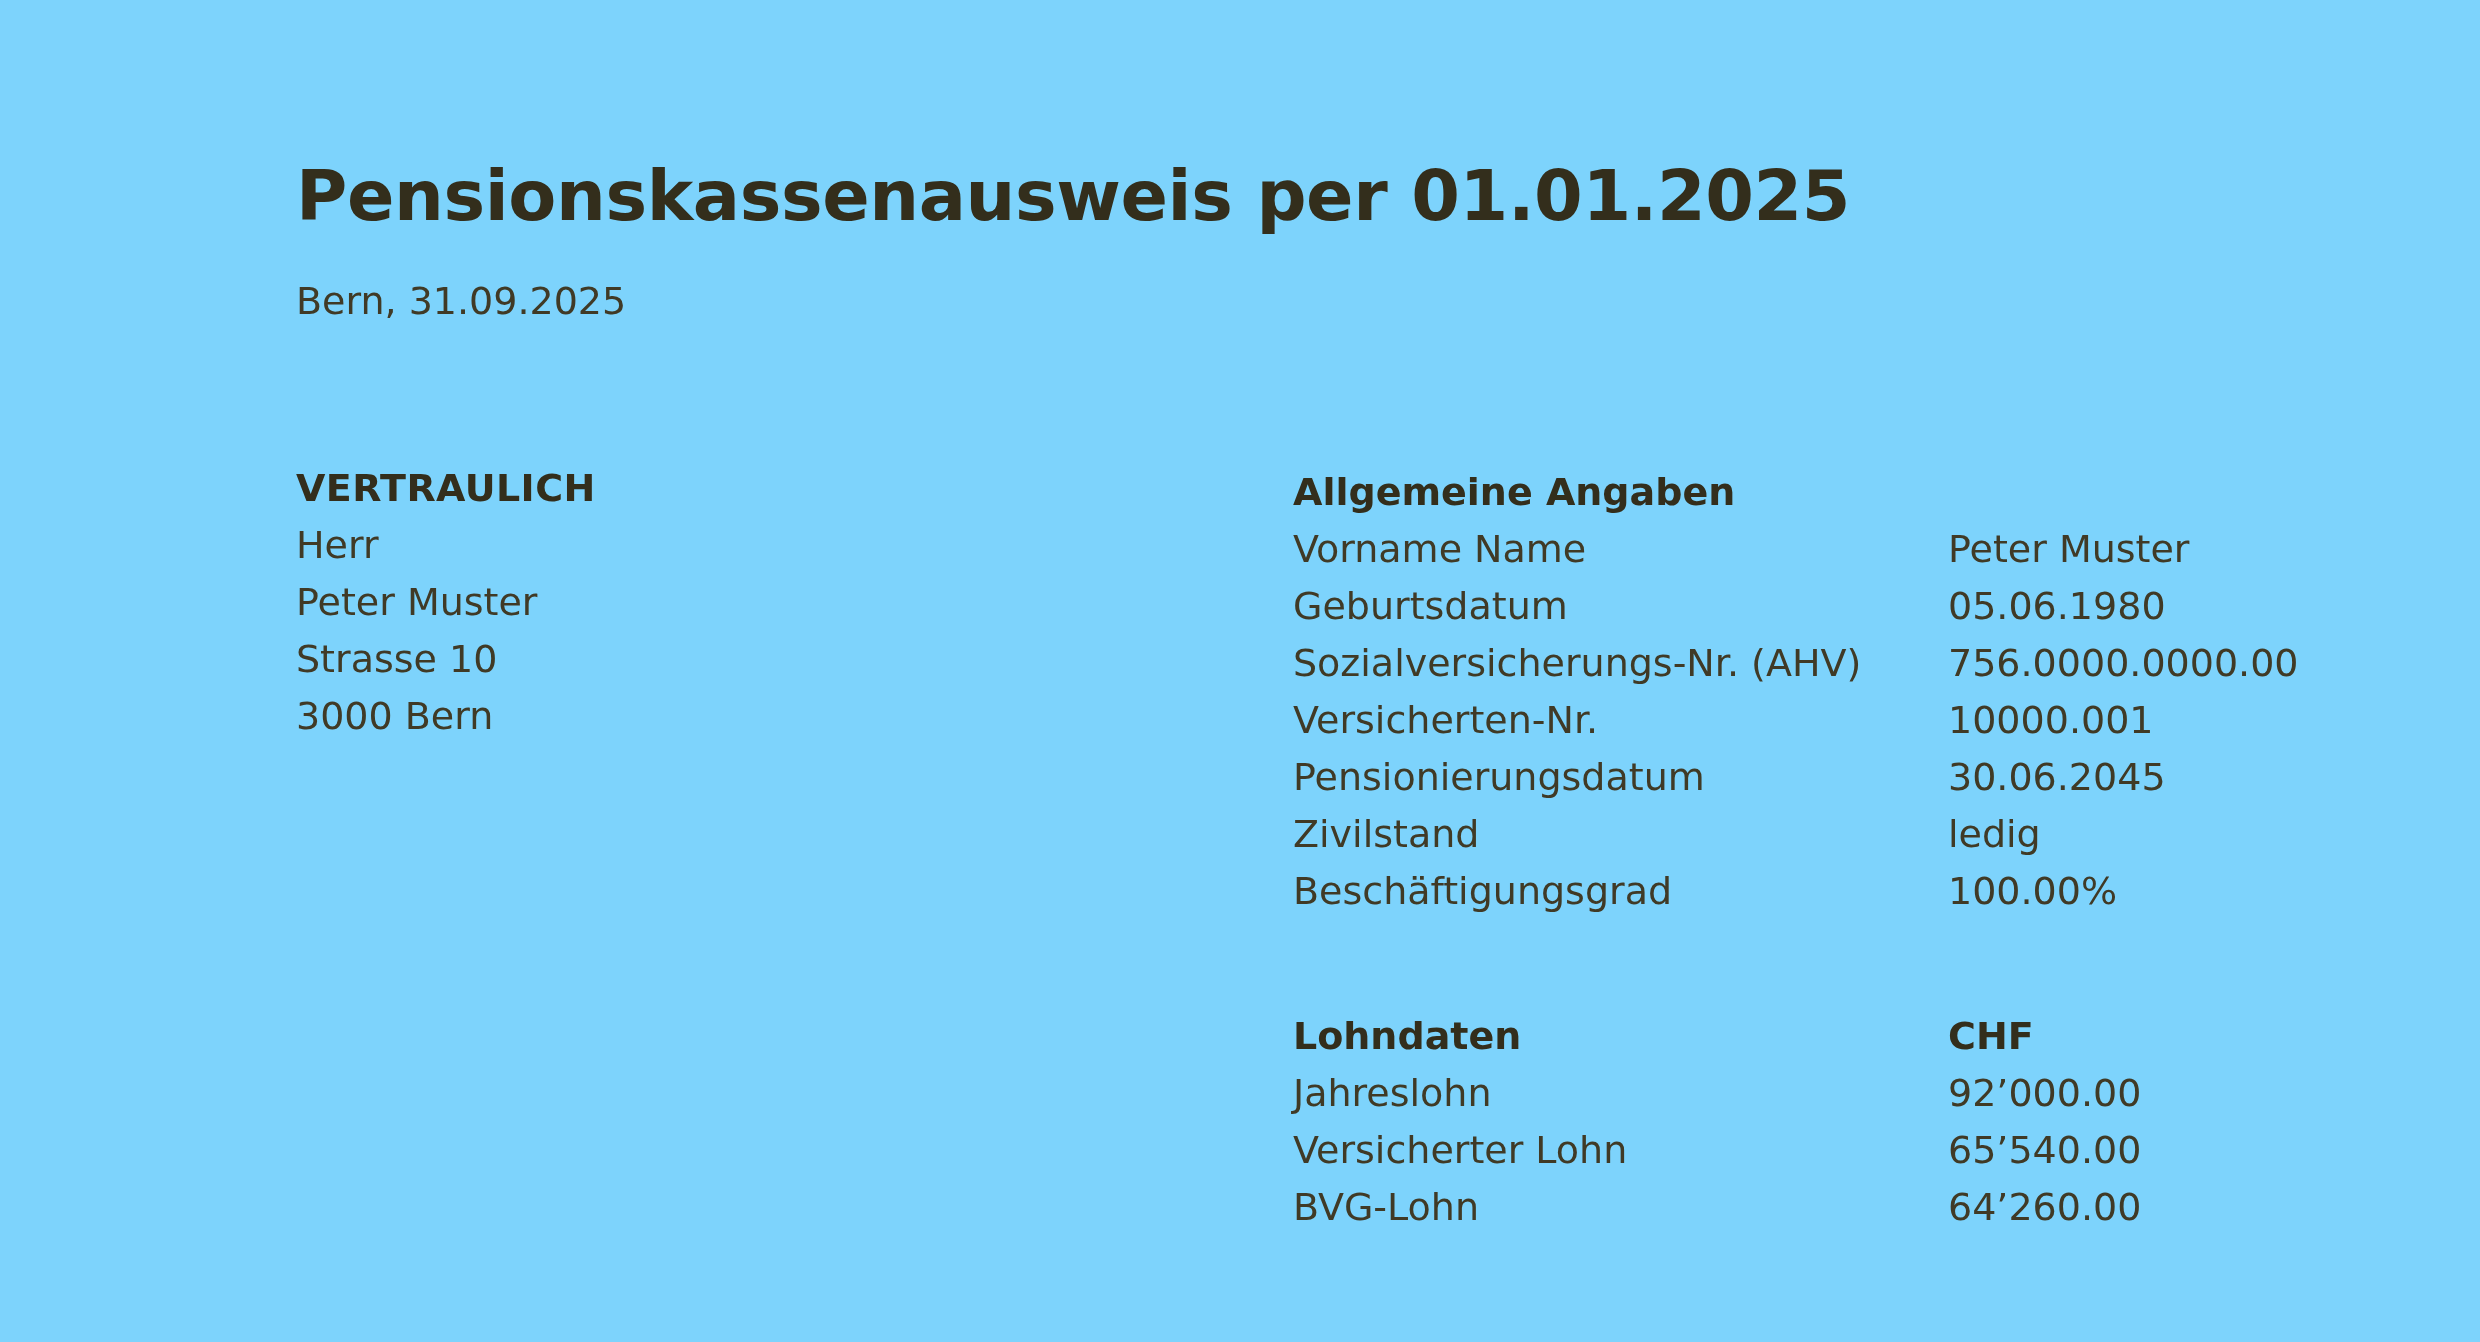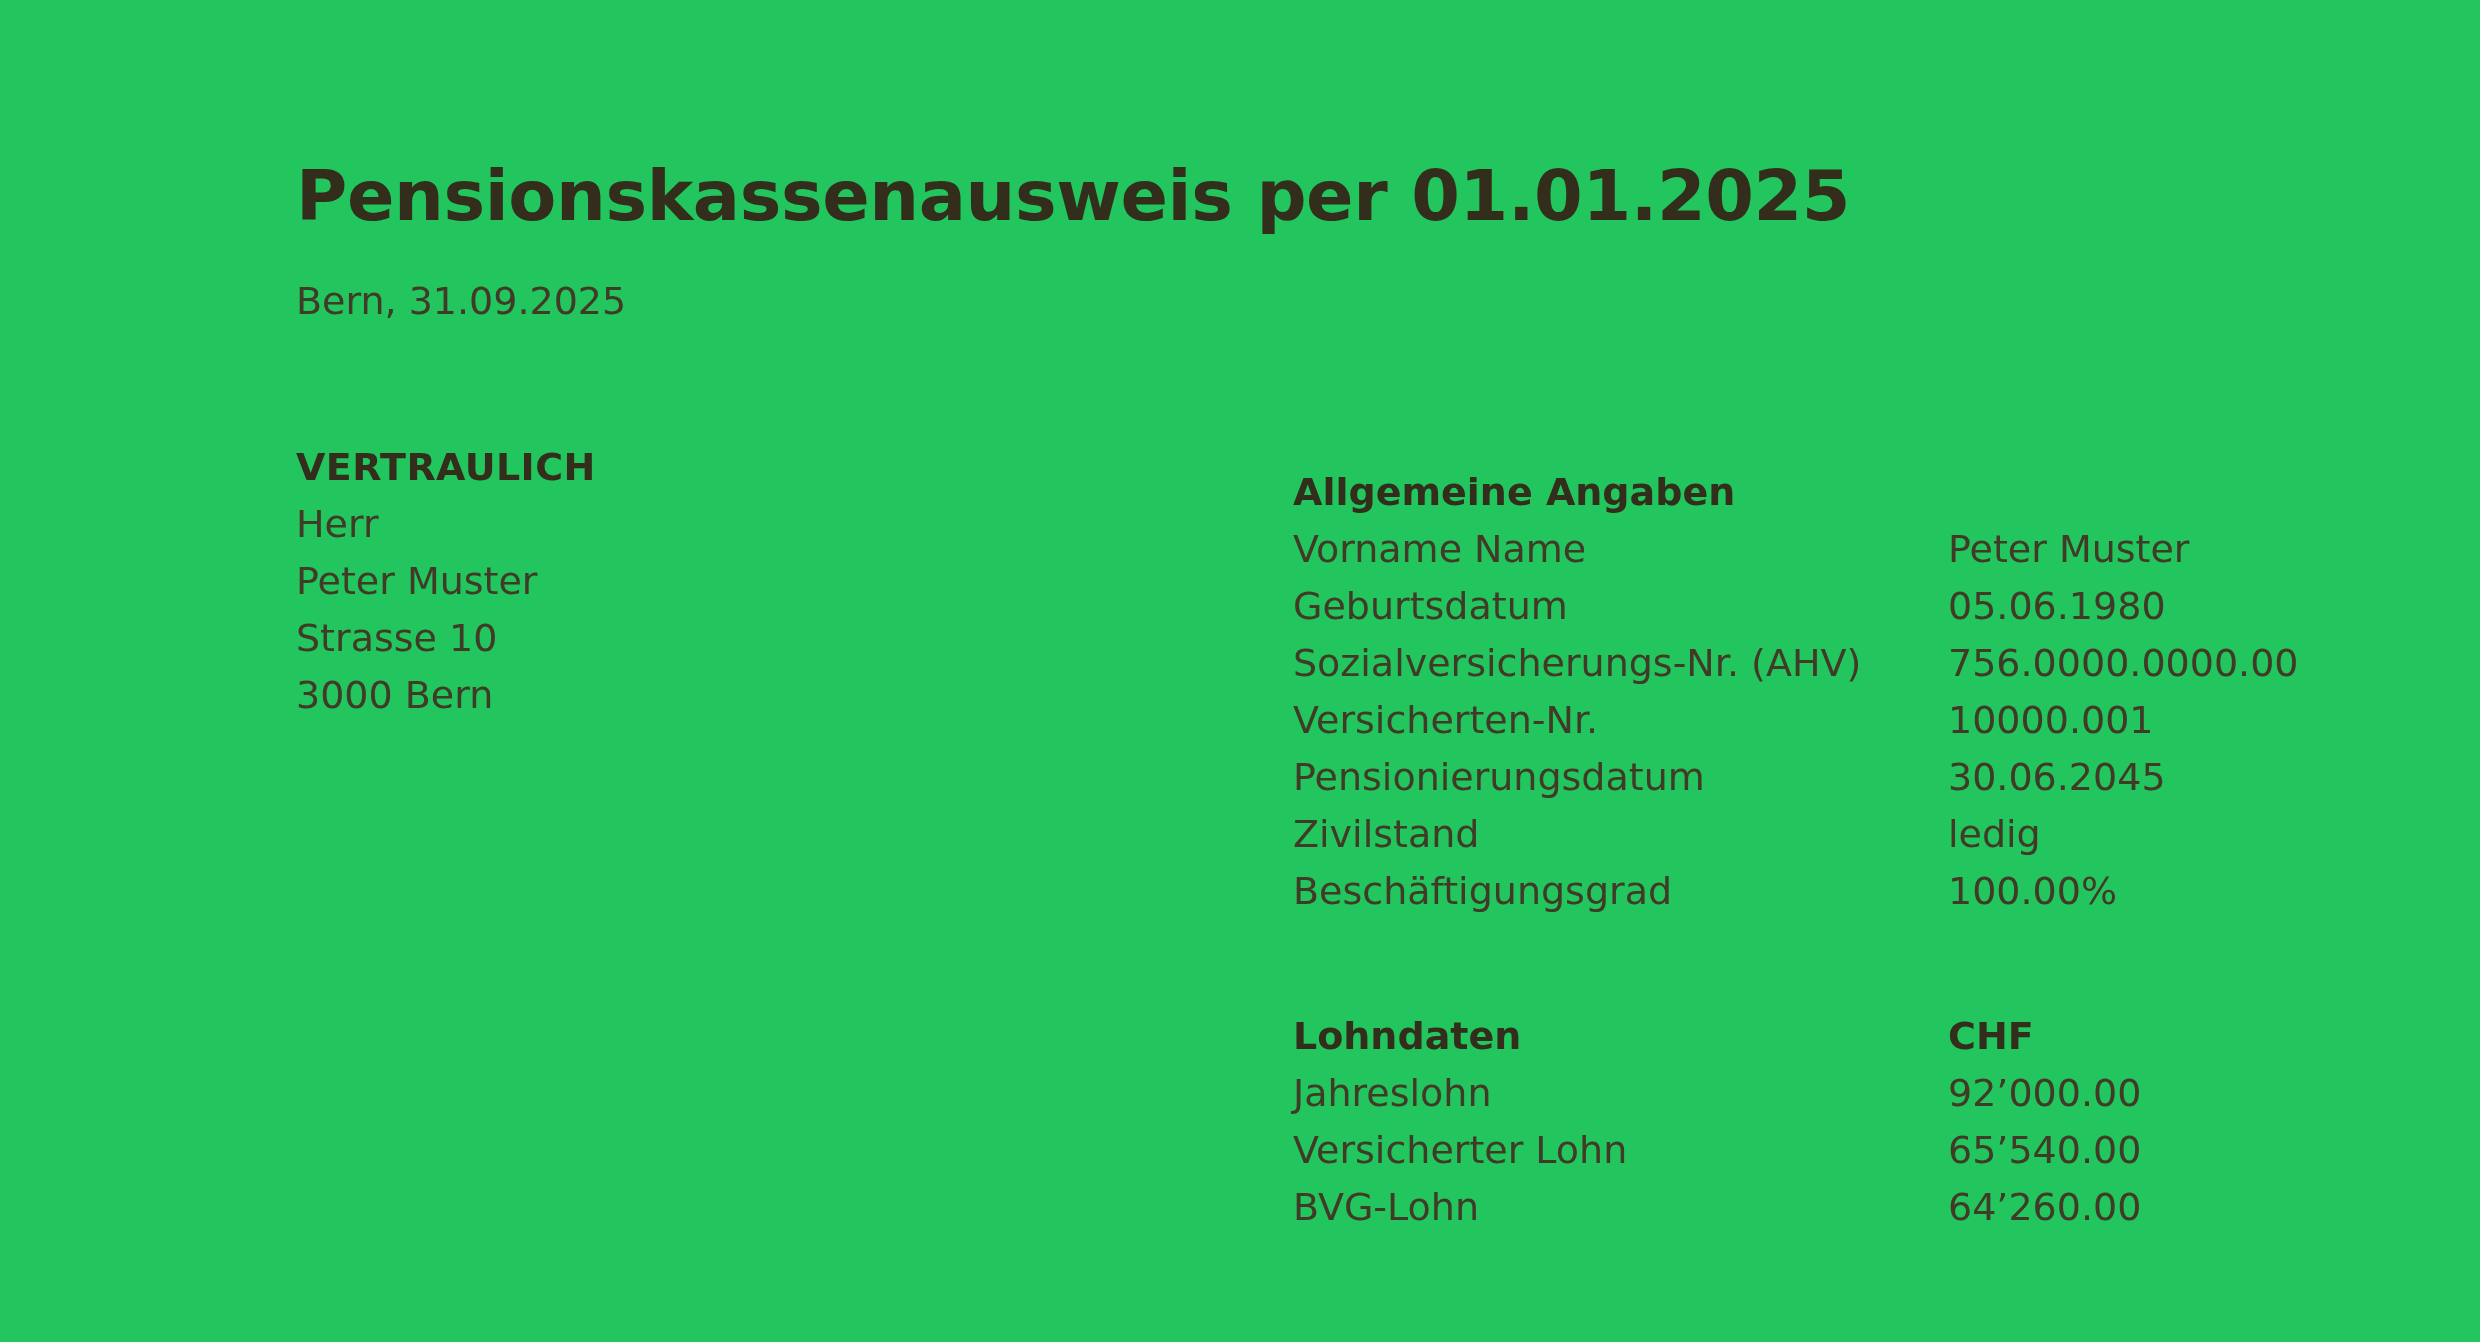--- a/index.html
+++ b/index.html
@@ -13,21 +13,21 @@
     position: relative;
     overflow: hidden;
     font-family: "DejaVu Sans", sans-serif;
     color: #332e1c;
     -webkit-font-smoothing: antialiased;
   }
 
   .page {
     position: absolute;
     inset: 0;
-    background: #22c55e;
+    background: #7dd3fc;
   }
 
   
   .doc-title {
     position: absolute;
     left: 296px;
     top: 160px;
     font-size: 70px;
     font-weight: bold;
     letter-spacing: -0.4px;
@@ -43,21 +43,21 @@
     font-weight: normal;
     line-height: 1.1;
     white-space: nowrap;
     color: #403a26;
   }
 
   
   .col-left {
     position: absolute;
     left: 296px;
-    top: 439px;
+    top: 460px;
     width: 900px;
   }
   .col-right {
     position: absolute;
     left: 1293px;
     top: 464px;
     width: 1080px;
   }
 
   .section { margin: 0; }

